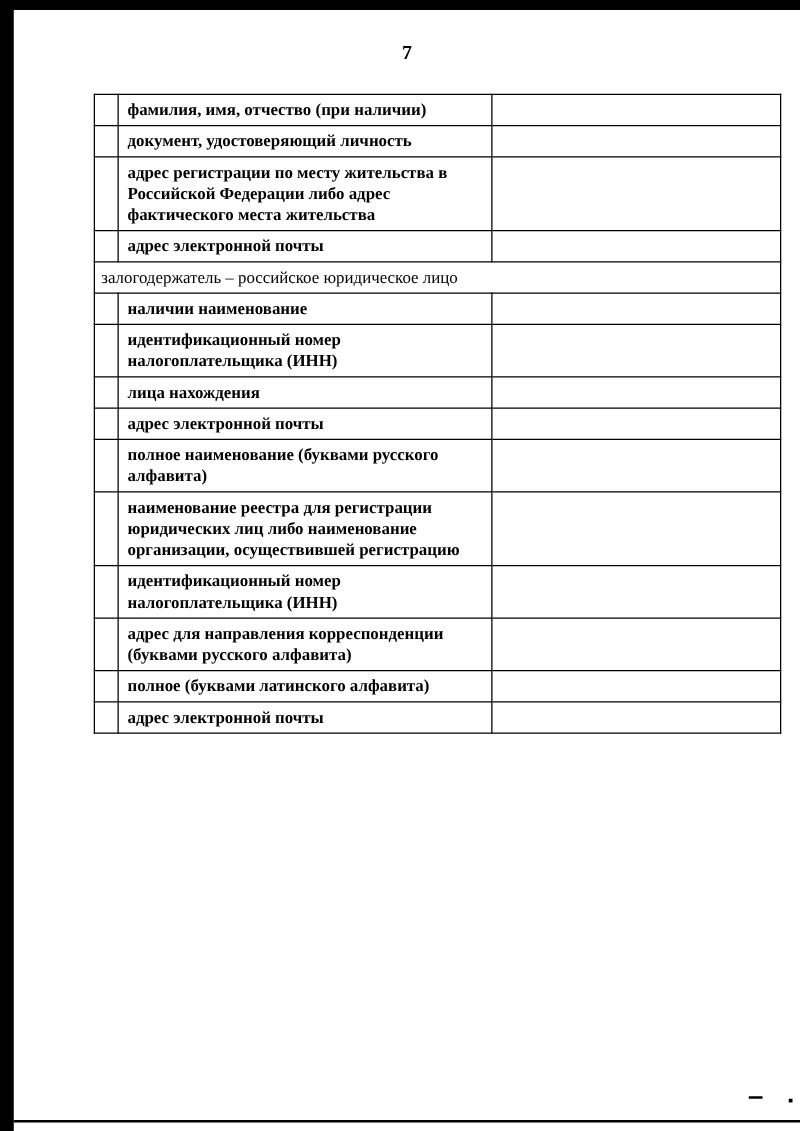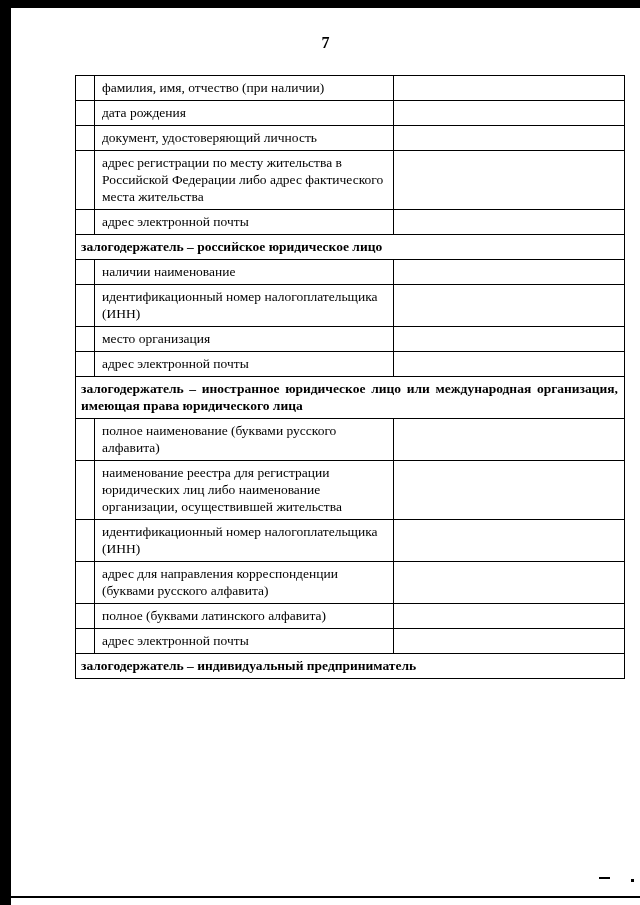--- a/index.html
+++ b/index.html
@@ -70,27 +70,28 @@
     vertical-align: top;
     word-wrap: break-word;
   }
   td.indent-cell {
     width: 18px;
     padding: 0;
   }
   td.label-cell {
     width: 285px;
     padding: 3px 6px 4px 7px;
+    font-weight: bold;
   }
   td.value-cell {
     width: 217px;
     padding: 3px 6px 4px 7px;
   }
   td.section-cell {
-    font-weight: bold;
+    font-weight: normal;
     padding: 3px 6px 4px 5px;
   }
   td.section-cell.justify {
     text-align: justify;
   }
 </style>
 </head>
 <body>
 
 <div class="page">
@@ -100,25 +101,20 @@
   <div class="artifact-dash"></div>
   <div class="artifact-dot"></div>
 
   <div class="page-number">7</div>
 
   <table class="form-table">
     <tbody id="table-body">
         <tr>
           <td class="indent-cell"></td>
           <td class="label-cell">фамилия, имя, отчество (при наличии)</td>
-          <td class="value-cell"></td>
-        </tr>
-        <tr>
-          <td class="indent-cell"></td>
-          <td class="label-cell">дата рождения</td>
           <td class="value-cell"></td>
         </tr>
         <tr>
           <td class="indent-cell"></td>
           <td class="label-cell">документ, удостоверяющий личность</td>
           <td class="value-cell"></td>
         </tr>
         <tr>
           <td class="indent-cell"></td>
           <td class="label-cell">адрес регистрации по месту жительства в Российской Федерации либо адрес фактического места жительства</td>
@@ -137,39 +133,36 @@
           <td class="label-cell">наличии наименование</td>
           <td class="value-cell"></td>
         </tr>
         <tr>
           <td class="indent-cell"></td>
           <td class="label-cell">идентификационный номер налогоплательщика (ИНН)</td>
           <td class="value-cell"></td>
         </tr>
         <tr>
           <td class="indent-cell"></td>
-          <td class="label-cell">место организация</td>
+          <td class="label-cell">лица нахождения</td>
           <td class="value-cell"></td>
         </tr>
         <tr>
           <td class="indent-cell"></td>
           <td class="label-cell">адрес электронной почты</td>
           <td class="value-cell"></td>
         </tr>
         <tr>
-          <td colspan="3" class="section-cell justify">залогодержатель – иностранное юридическое лицо или международная организация, имеющая права юридического лица</td>
-        </tr>
-        <tr>
           <td class="indent-cell"></td>
           <td class="label-cell">полное наименование (буквами русского алфавита)</td>
           <td class="value-cell"></td>
         </tr>
         <tr>
           <td class="indent-cell"></td>
-          <td class="label-cell">наименование реестра для регистрации юридических лиц либо наименование организации, осуществившей жительства</td>
+          <td class="label-cell">наименование реестра для регистрации юридических лиц либо наименование организации, осуществившей регистрацию</td>
           <td class="value-cell"></td>
         </tr>
         <tr>
           <td class="indent-cell"></td>
           <td class="label-cell">идентификационный номер налогоплательщика (ИНН)</td>
           <td class="value-cell"></td>
         </tr>
         <tr>
           <td class="indent-cell"></td>
           <td class="label-cell">адрес для направления корреспонденции (буквами русского алфавита)</td>
@@ -178,18 +171,15 @@
         <tr>
           <td class="indent-cell"></td>
           <td class="label-cell">полное (буквами латинского алфавита)</td>
           <td class="value-cell"></td>
         </tr>
         <tr>
           <td class="indent-cell"></td>
           <td class="label-cell">адрес электронной почты</td>
           <td class="value-cell"></td>
         </tr>
-        <tr>
-          <td colspan="3" class="section-cell">залогодержатель – индивидуальный предприниматель</td>
-        </tr>
       </tbody>
   </table>
 </div>
 
 </body></html>

